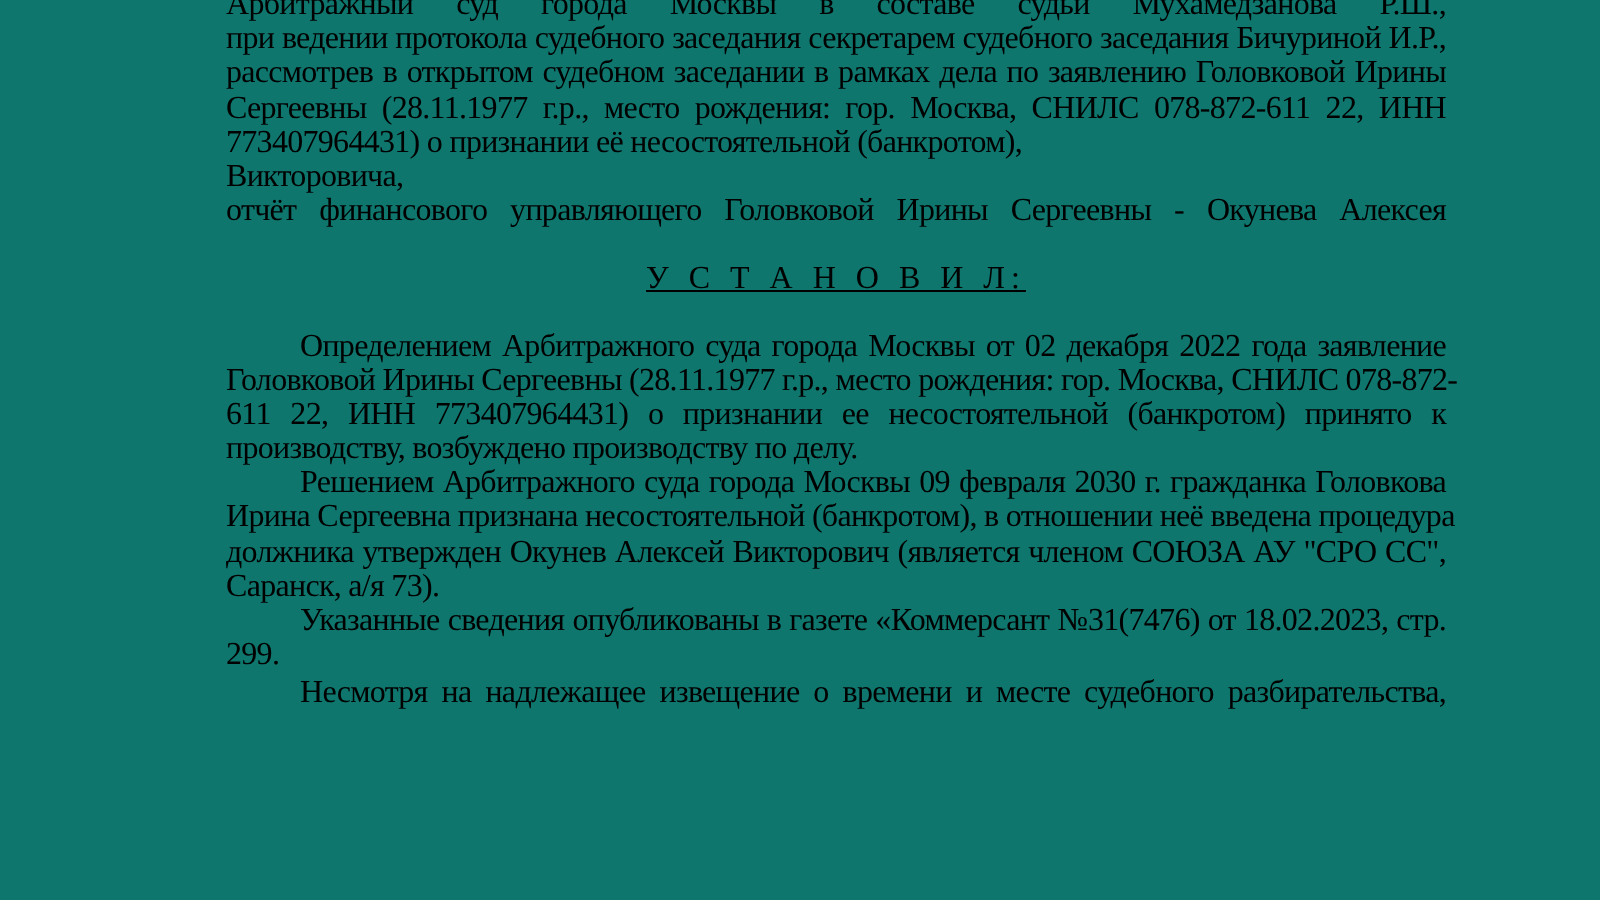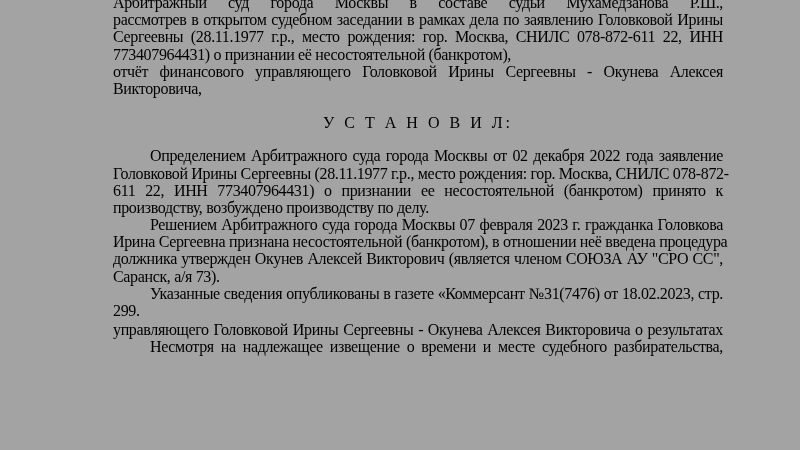--- a/index.html
+++ b/index.html
@@ -14,21 +14,21 @@
     position: relative;
     font-family: "Liberation Serif", "DejaVu Serif", serif;
     color: #000000;
   }
   .page {
     position: absolute;
     left: 0;
     top: 0;
     width: 800px;
     height: 450px;
-    background: #a3a3a3;
+    background: #0f766e;
     overflow: hidden;
   }
   .text-block {
     position: absolute;
     left: 113px;
     width: 610px;
     top: -6px;
     font-size: 16px;
     line-height: 17.2px;
     letter-spacing: -0.35px;
@@ -48,65 +48,66 @@
   .line.indent {
     padding-left: 37px;
   }
   .heading {
     display: block;
     height: 17.2px;
     text-align: center;
     letter-spacing: 3px;
     margin-top: 17px;
     margin-bottom: 16px;
+    text-decoration: underline;
   }
   .para-gap {
     height: 1.5px;
   }
 </style>
 </head>
 <body>
 
 <div class="page">
   <div class="text-block">
 
     <div>
       <span class="line">Арбитражный суд города Москвы  в составе судьи Мухамедзанова Р.Ш.,</span>
+      <span class="line">при ведении протокола судебного заседания секретарем судебного заседания Бичуриной И.Р.,</span>
       <span class="line">рассмотрев в открытом судебном заседании в рамках дела по заявлению Головковой Ирины</span>
       <span class="line">Сергеевны  (28.11.1977 г.р., место рождения: гор. Москва, СНИЛС 078-872-611 22, ИНН</span>
       <span class="line last">773407964431) о признании её несостоятельной (банкротом),</span>
+      <span class="line last">Викторовича,</span>
       <span class="line">отчёт финансового управляющего Головковой Ирины Сергеевны - Окунева Алексея</span>
-      <span class="line last">Викторовича,</span>
     </div>
 
     <div class="heading">У С Т А Н О В И Л:</div>
 
     <div>
       <span class="line indent">Определением Арбитражного суда города Москвы от 02 декабря 2022 года заявление</span>
       <span class="line">Головковой Ирины Сергеевны  (28.11.1977 г.р., место рождения: гор. Москва, СНИЛС 078-872-</span>
       <span class="line">611 22, ИНН 773407964431) о признании ее несостоятельной (банкротом) принято к</span>
       <span class="line last">производству, возбуждено производству по делу.</span>
     </div>
 
     <div>
-      <span class="line indent">Решением Арбитражного суда города Москвы 07 февраля 2023 г. гражданка Головкова</span>
+      <span class="line indent">Решением Арбитражного суда города Москвы 09 февраля 2030 г. гражданка Головкова</span>
       <span class="line">Ирина Сергеевна признана несостоятельной (банкротом), в отношении неё введена процедура</span>
       <span class="line">должника утвержден Окунев Алексей Викторович (является членом СОЮЗА АУ "СРО СС",</span>
       <span class="line last">Саранск, а/я 73).</span>
     </div>
 
     <div>
       <span class="line indent">Указанные сведения опубликованы в газете «Коммерсант №31(7476) от 18.02.2023, стр.</span>
       <span class="line last">299.</span>
     </div>
 
     <div class="para-gap"></div>
 
     <div>
-      <span class="line">управляющего Головковой Ирины Сергеевны - Окунева Алексея Викторовича о результатах</span>
     </div>
 
     <div>
       <span class="line indent">Несмотря на надлежащее извещение о времени и месте судебного разбирательства,</span>
     </div>
 
   </div>
 </div>
 
 </body></html>

